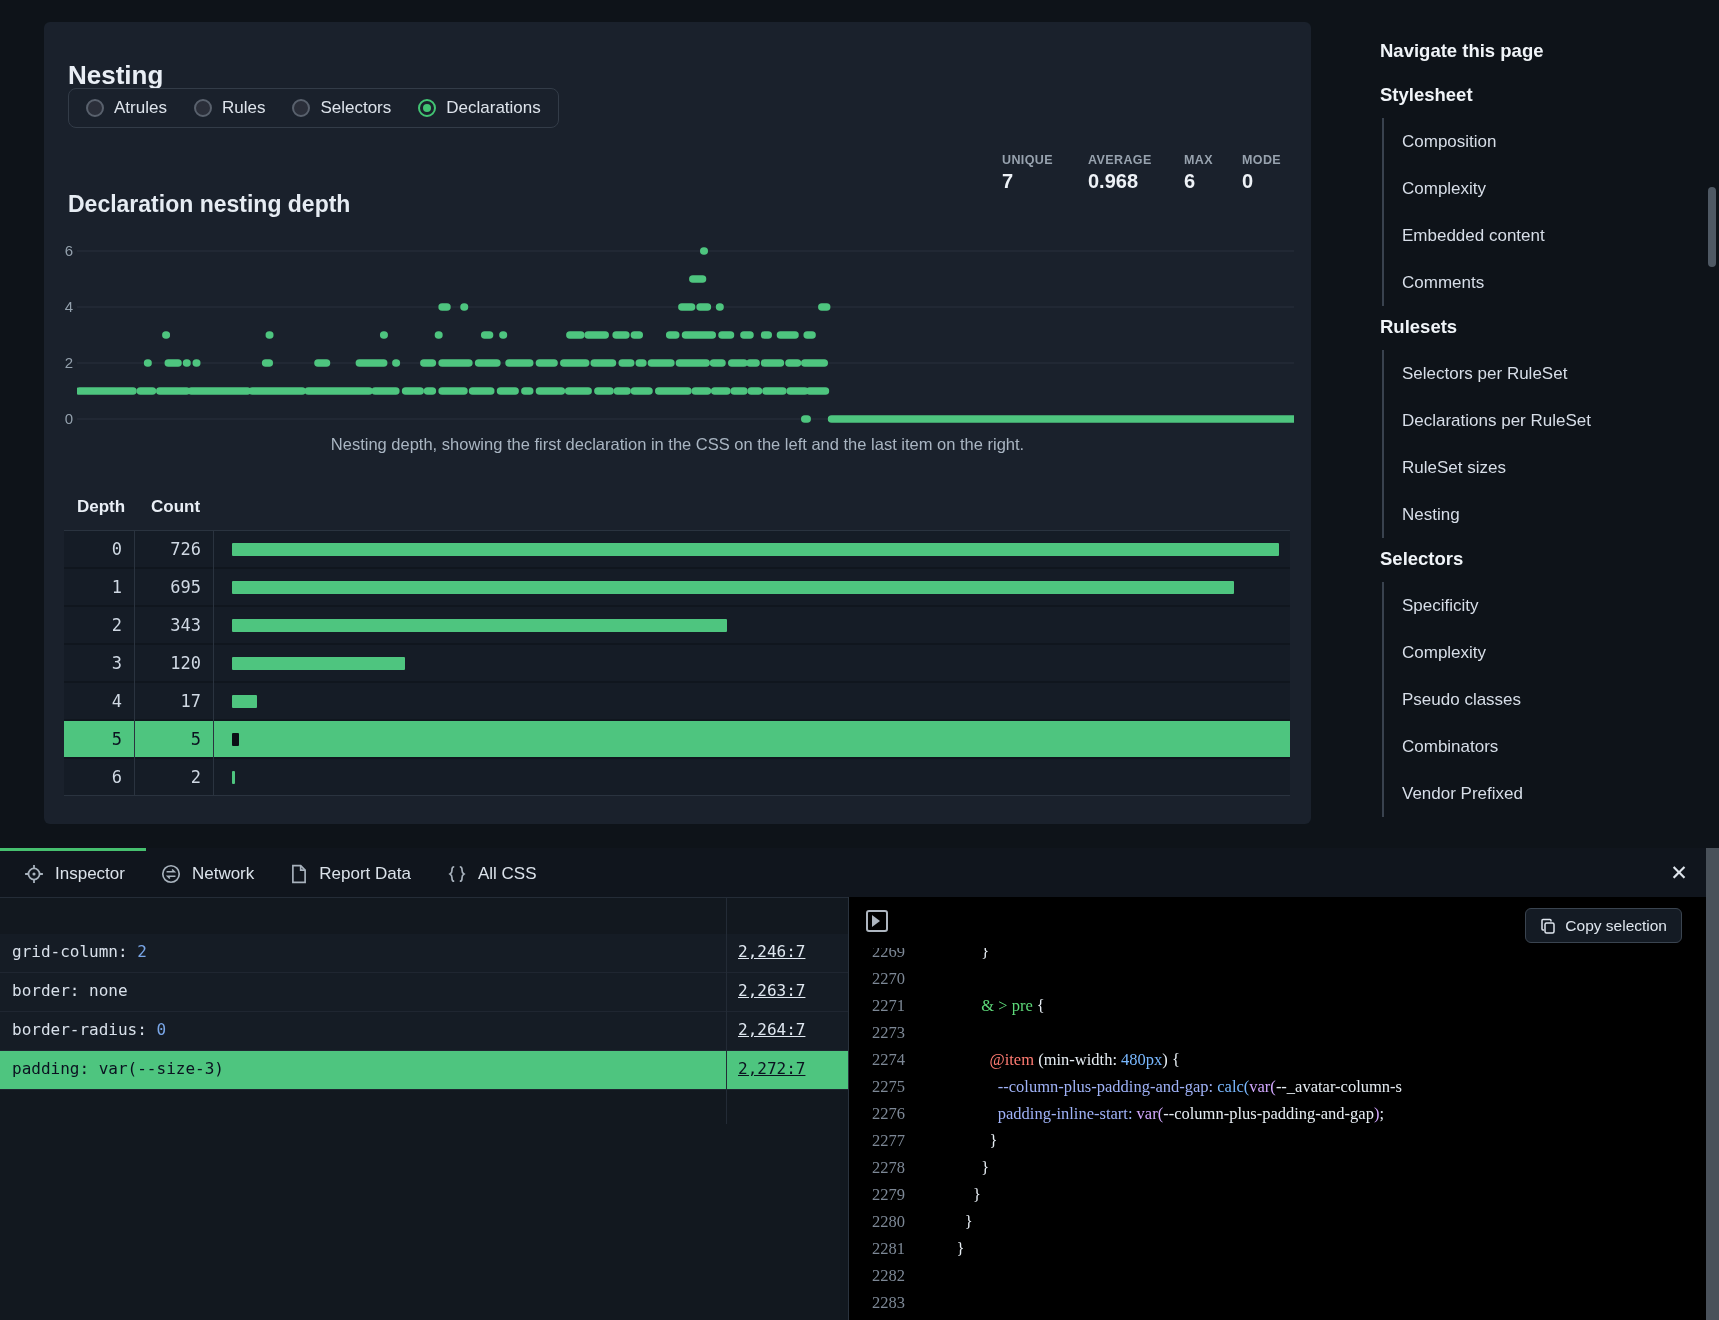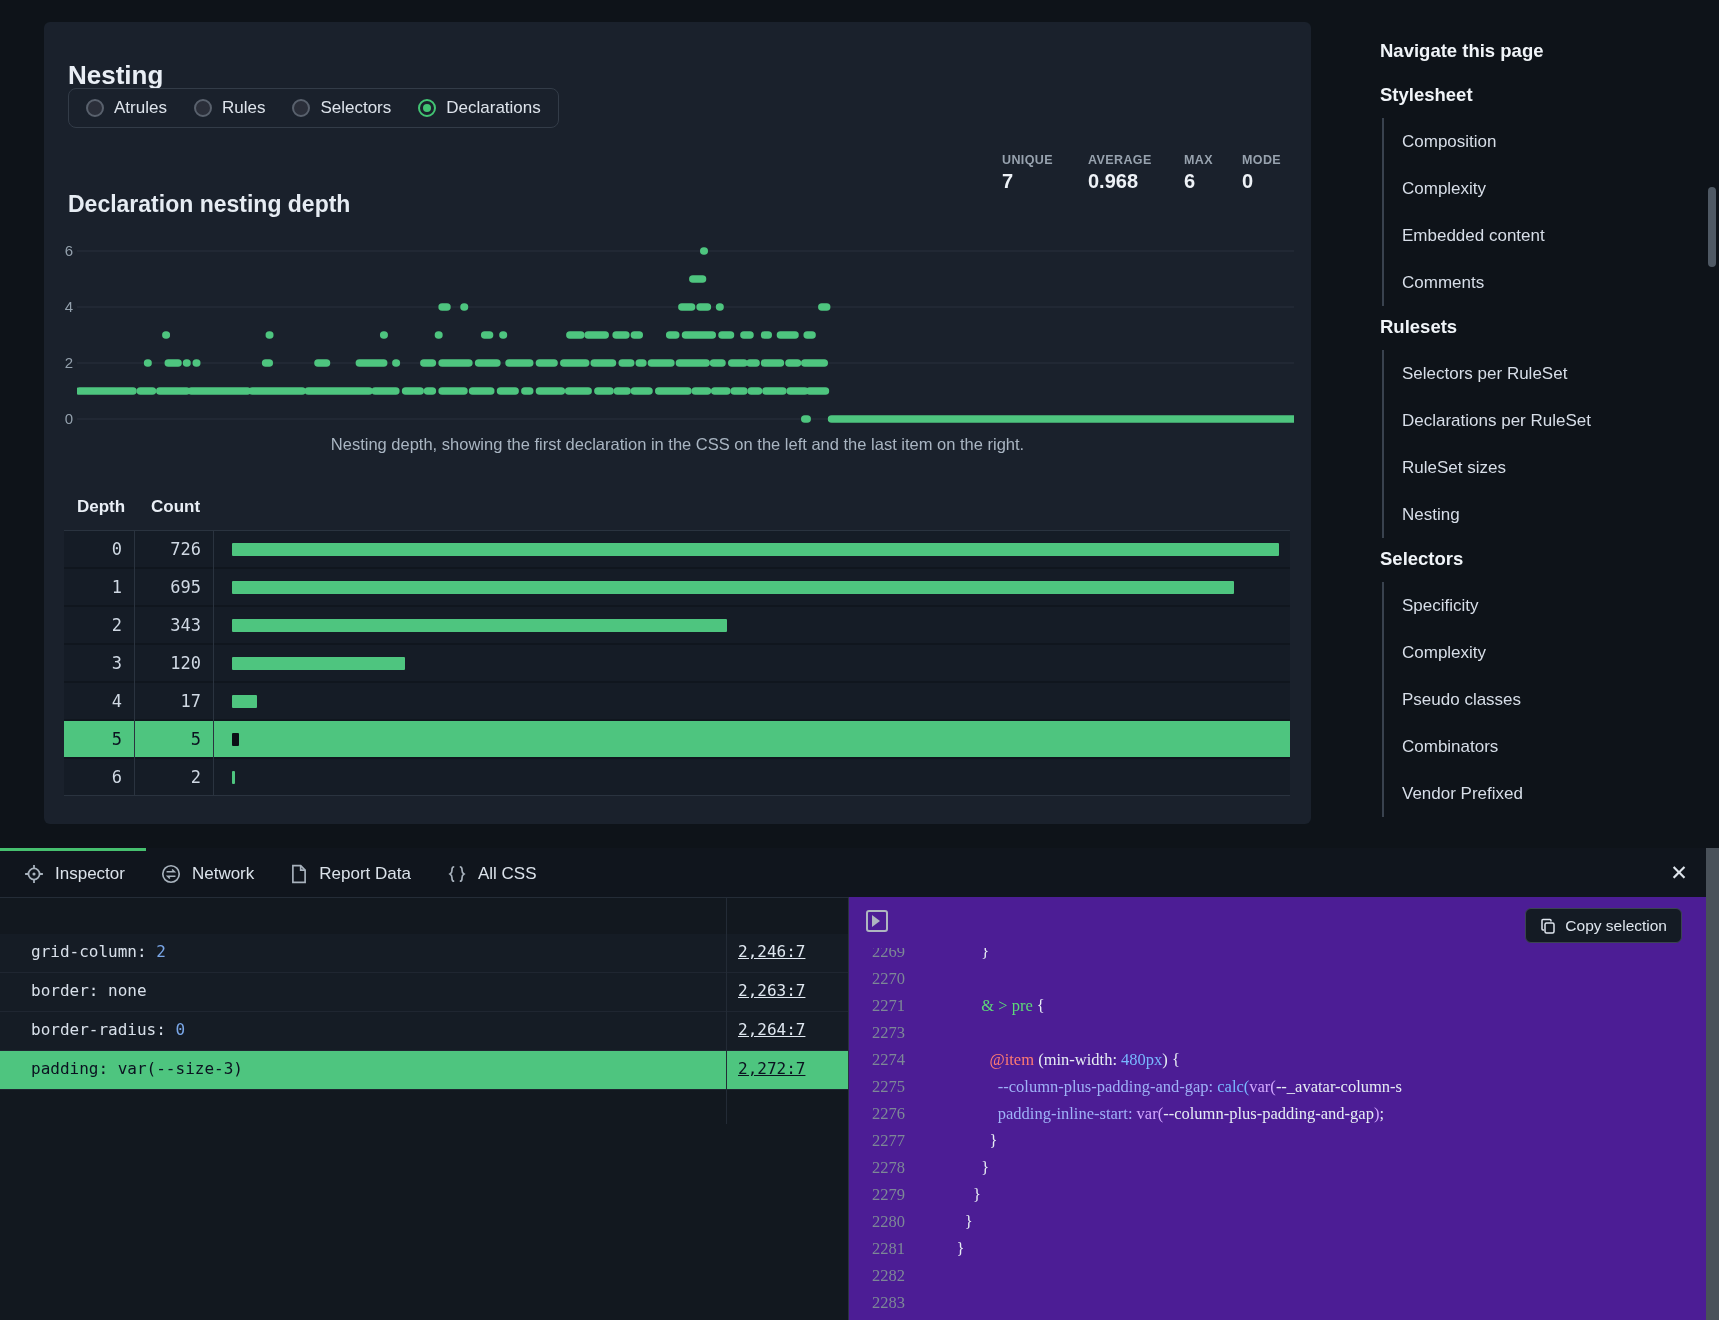--- a/index.html
+++ b/index.html
@@ -61,30 +61,30 @@
   .tab svg{display:block;}
   .close-btn{position:absolute;right:27px;top:12px;width:26px;height:26px;color:#dfe5ec;font-size:21px;
     line-height:26px;text-align:center;cursor:pointer;}
 
   
   .vhead{position:absolute;left:0;top:49px;width:848px;height:37px;border-bottom:1px solid #1f2631;margin-top:47px;}
   .vhead .hv{position:absolute;left:12px;top:9px;font-size:16px;font-weight:700;color:#e9eef5;}
   .vhead .hl2{position:absolute;left:738px;top:9px;font-size:16px;font-weight:700;color:#e9eef5;text-decoration:underline;cursor:pointer;}
   #vrows{position:absolute;left:0;top:86px;width:848px;}
   .vrow{position:relative;height:38px;background:#151c25;border-bottom:1px solid #1f2631;font-family:"DejaVu Sans Mono",monospace;font-size:16px;cursor:pointer;}
-  .vrow .decl{position:absolute;left:12px;top:8px;color:#d8e0ea;margin-left:19px;}
+  .vrow .decl{position:absolute;left:12px;top:8px;color:#d8e0ea;}
   .vrow .val-num{color:#7aa7e8;}
   .vrow .lnk{position:absolute;left:738px;top:8px;color:#dfe7f0;text-decoration:underline;}
   .vrow.hl{background:#4ec57f;}
   .vrow.hl .decl,.vrow.hl .decl span,.vrow.hl .lnk{color:#0b1220;}
   .col-sep{position:absolute;left:726px;top:49px;width:1px;height:227px;background:#232b36;}
   .panel-div{position:absolute;left:848px;top:49px;width:1px;height:423px;background:#2a333e;}
 
   
-  .codewrap{position:absolute;left:849px;top:49px;width:857px;height:423px;background:#4c1d95;overflow:hidden;}
+  .codewrap{position:absolute;left:849px;top:49px;width:857px;height:423px;background:#000000;overflow:hidden;}
   .ptoggle{position:absolute;left:17px;top:13px;width:22px;height:22px;border:2px solid #aeb6c0;border-radius:3px;box-sizing:border-box;cursor:pointer;}
   .ptoggle::after{content:"";position:absolute;left:4px;top:3px;border-left:8px solid #aeb6c0;border-top:6px solid transparent;border-bottom:6px solid transparent;}
   .copy-btn{position:absolute;right:24px;top:11px;height:33px;display:inline-flex;align-items:center;gap:9px;
     padding:0 14px;border:1px solid #3a4450;border-radius:6px;background:#141b24;color:#dfe6ee;font-size:15.5px;cursor:pointer;}
   .codeview{position:absolute;left:0;top:51px;width:857px;height:372px;overflow:hidden;}
   .codelines{margin-top:-10px;}
   .cl{height:27px;white-space:pre;font-family:Liberation Serif, serif;font-size:16.5px;line-height:27px;}
   .cl .ln{display:inline-block;width:52px;margin-left:23px;color:#7d8896;}
   .cl .ct{margin-left:16px;}
   .tok.pl{color:#e6edf3;} .tok.sel{color:#5dd879;} .tok.at{color:#ff7b72;}

